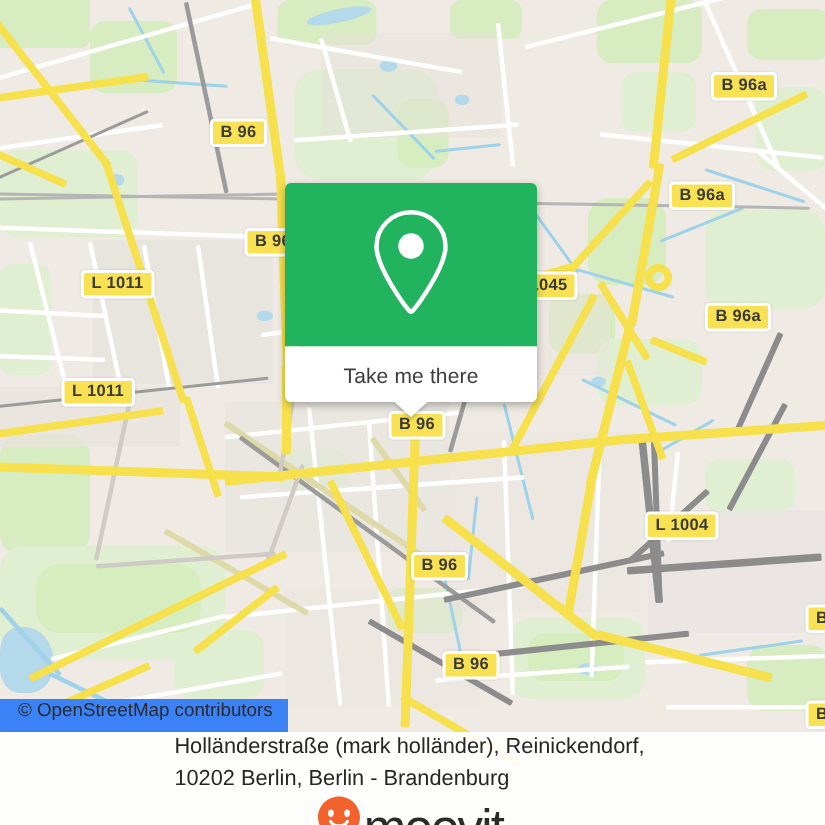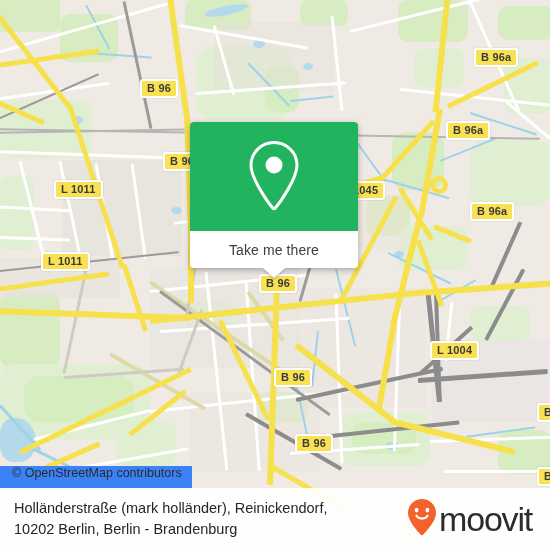--- a/index.html
+++ b/index.html
@@ -137,20 +137,21 @@
     position: absolute;
     left: 0; right: 0;
     top: 488px;
     height: 62px;
     background: rgba(255,255,255,.93);
     display: flex;
     align-items: center;
     justify-content: space-between;
     padding: 0 18px 0 14px;
     z-index: 50;
+    flex-direction: column;
   }
   #footer-address {
     font-size: 14.5px;
     line-height: 21px;
     color: #262626;
     max-width: 390px;
   }
   #brand {
     display: flex;
     align-items: center;

